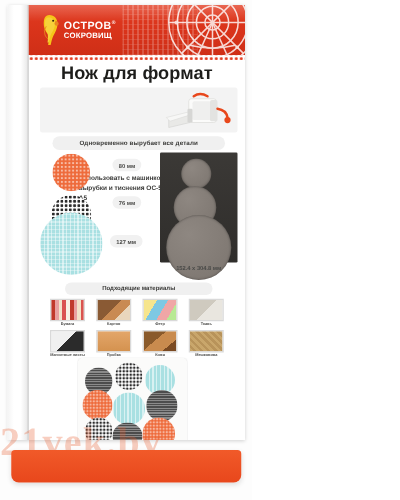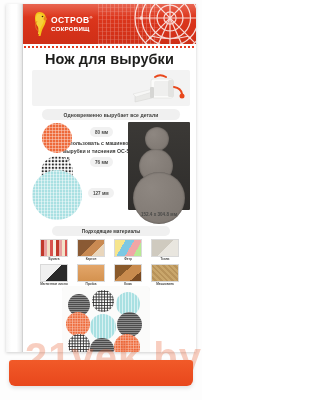--- a/index.html
+++ b/index.html
@@ -127,23 +127,23 @@
   .photo{position:absolute;left:56px;top:282px;width:88px;height:78px;overflow:hidden;}
   .pillow{position:absolute;left:0;top:0;width:88px;height:78px;background:#fbfbfa;
           border-radius:5px;box-shadow:0 1px 2px rgba(0,0,0,.15);}
   .pc{position:absolute;border-radius:50%;}
   .pc-o{background:#ee6a3a;background-image:radial-gradient(circle,rgba(255,255,255,.5) 0 .8px,transparent 1.1px);background-size:2.6px 2.6px;}
   .pc-b{background:#a9e0e2;background-image:repeating-linear-gradient(90deg,rgba(255,255,255,.55) 0 1px,transparent 1px 3px);}
   .pc-k{background:#4c4c4c;background-image:repeating-linear-gradient(0deg,rgba(255,255,255,.35) 0 1px,transparent 1px 2px);}
   .pc-d{background:#ffffff;background-image:radial-gradient(circle,#2a2a2a 0 .9px,transparent 1.2px);background-size:2.8px 2.8px;}
 
   
-  .watermark{position:absolute;left:0;top:335px;width:202px;text-align:right;
-             font-size:40px;font-weight:bold;color:rgba(232,93,46,.30);
-             letter-spacing:1px;pointer-events:none;}
+  .watermark{position:absolute;left:0;top:335px;width:202px;text-align:left;
+             font-size:32px;font-weight:bold;color:rgba(232,93,46,.30);
+             letter-spacing:1px;pointer-events:none;font-family:Liberation Serif, serif;}
 
   
   .footer{position:absolute;left:9px;bottom:14px;width:184px;height:26px;
           background:linear-gradient(180deg,#f15a29 0%,#e8471c 100%);
           border-radius:3px 3px 6px 6px;box-shadow:0 2px 4px rgba(0,0,0,.12);}
 </style>
 </head>
 <body>
 
 <div class="page">
@@ -190,21 +190,21 @@
         </svg>
         <div class="logo-text">
           <div class="logo-t1"><span>ОСТРОВ</span><span class="reg">®</span></div>
           <div class="logo-t2">СОКРОВИЩ</div>
         </div>
       </div>
     </div>
 
     <div class="dots"></div>
 
-    <div class="title">Нож для вырубки</div>
+    <div class="title">Нож для формат</div>
 
     <div class="usebox">
       <svg class="machine" viewBox="0 0 124 68">
         <path d="M18 48 L52 40 L52 52 L18 60 Z" fill="#e9e9e7" stroke="#d2d2d0" stroke-width="1"></path>
         <path d="M14 44 L54 34 L58 38 L20 50 Z" fill="#f7f7f6" stroke="#dcdcda" stroke-width="1"></path>
         <rect x="50" y="14" width="44" height="38" rx="4" fill="#fbfbfa" stroke="#d8d8d6" stroke-width="1"></rect>
         <rect x="56" y="18" width="30" height="30" rx="3" fill="#efefee"></rect>
         <rect x="84" y="16" width="12" height="34" rx="3" fill="#e3e3e1"></rect>
         <path d="M58 10 q10 -7 22 0" fill="none" stroke="#e8481c" stroke-width="4" stroke-linecap="round"></path>
         <path d="M96 30 q14 2 16 14" fill="none" stroke="#e8481c" stroke-width="4" stroke-linecap="round"></path>

